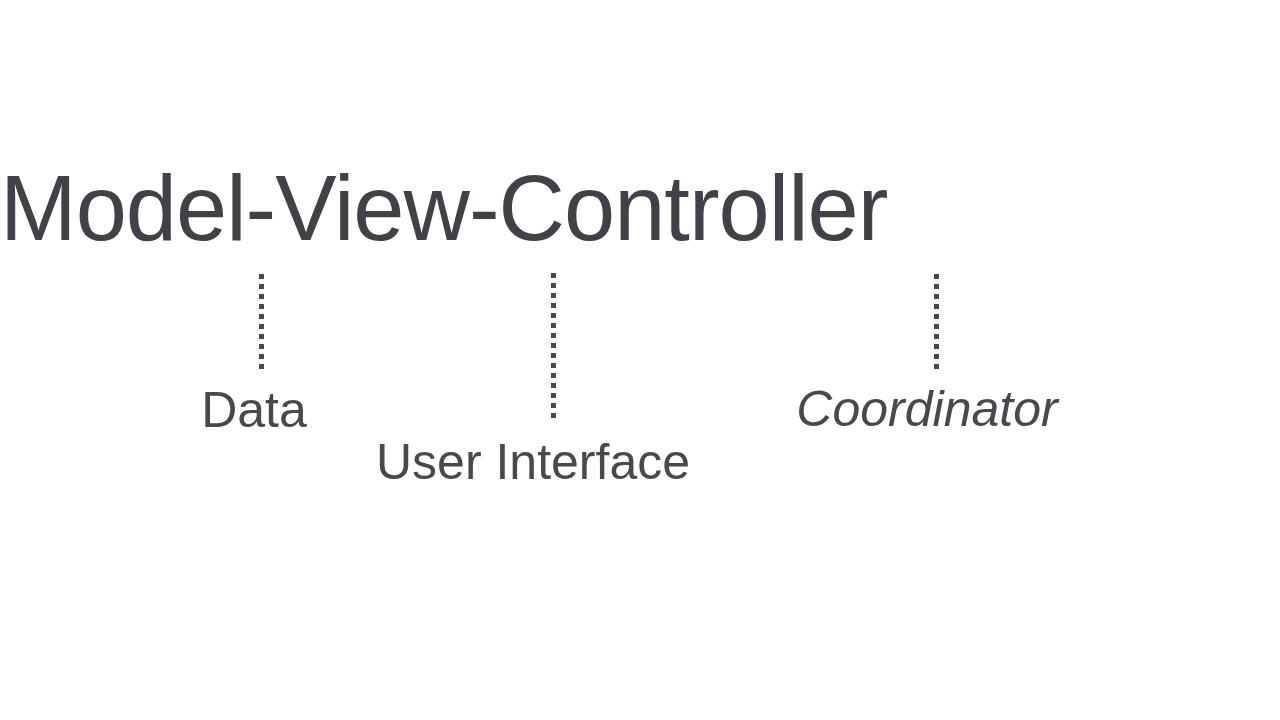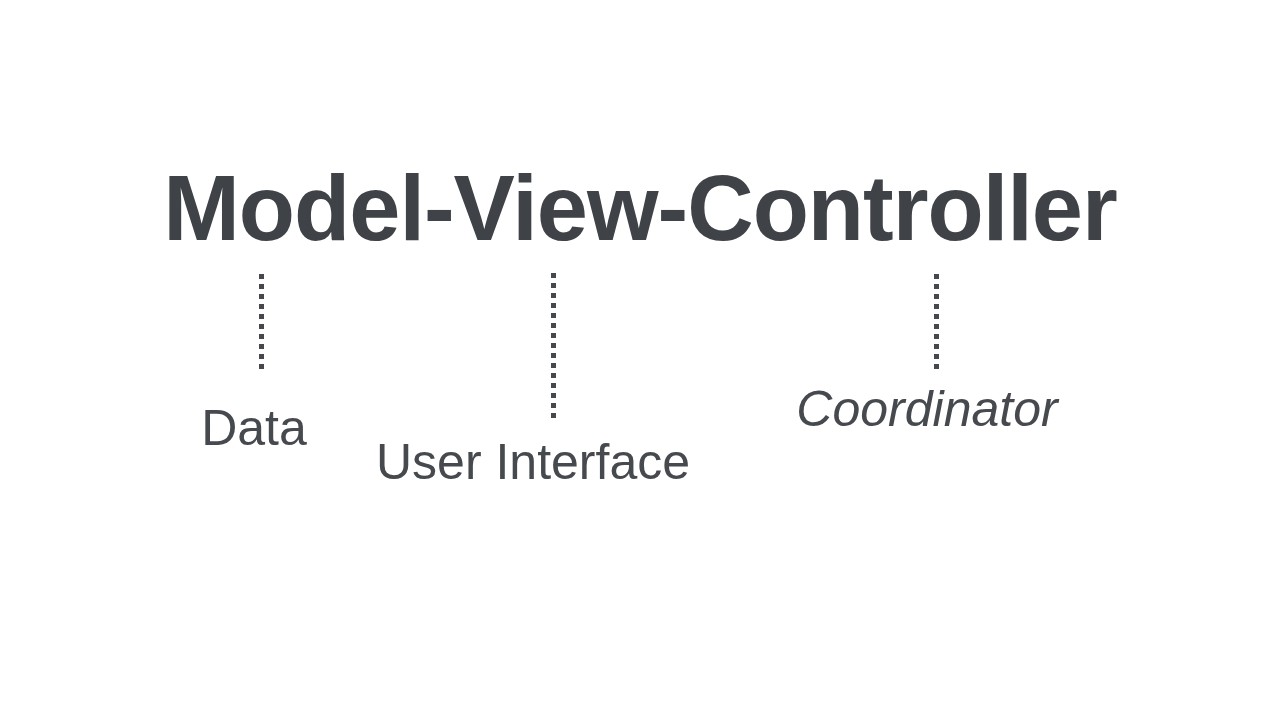--- a/index.html
+++ b/index.html
@@ -16,24 +16,24 @@
     width: 1280px;
     height: 720px;
     background: #ffffff;
   }
   .title {
     position: absolute;
     left: 0;
     right: 0;
     top: 158px;
     margin: 0;
-    text-align: center;
+    text-align: left;
     font-size: 92px;
     line-height: 100px;
-    font-weight: 700;
+    font-weight: 400;
     letter-spacing: -1px;
     color: #3f4347;
   }
   .connector {
     position: absolute;
     width: 5px;
     background-image: repeating-linear-gradient(
       to bottom,
       #45494d 0px, #45494d 5px,
       transparent 5px, transparent 10px
@@ -44,21 +44,21 @@
   .connector.c3 { left: 934px; top: 274px; height: 96px; }
   .annotation {
     position: absolute;
     transform: translateX(-50%);
     font-size: 50px;
     line-height: 56px;
     font-weight: 400;
     color: #46494d;
     white-space: nowrap;
   }
-  .annotation.a1 { left: 254px; top: 400px; }
+  .annotation.a1 { left: 254px; top: 382px; }
   .annotation.a2 { left: 533px; top: 434px; }
   .annotation.a3 { left: 927px; top: 381px; font-style: italic; }
 </style>
 </head>
 <body>
 
 <div class="stage">
 
   <h1 class="title">Model-View-Controller</h1>
 

